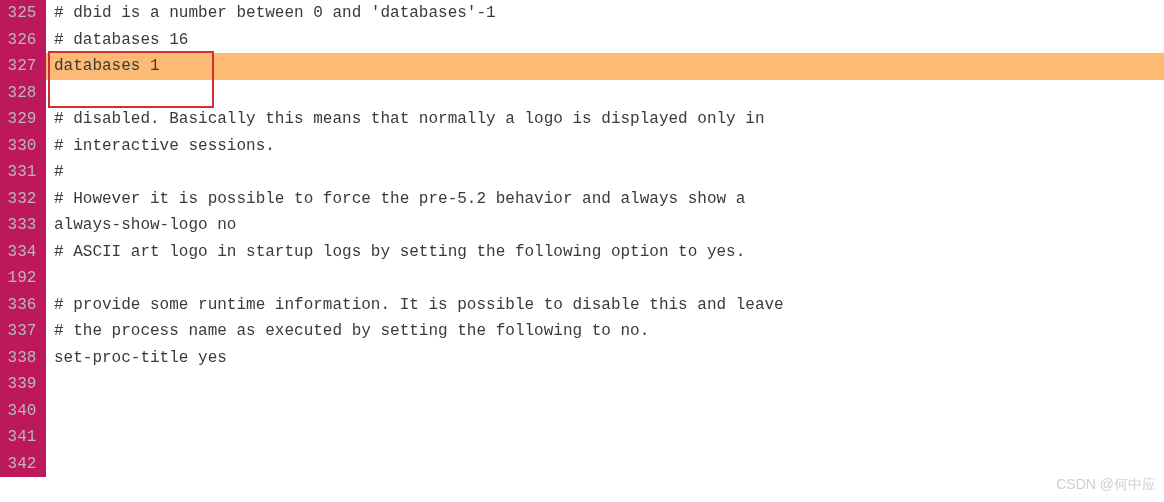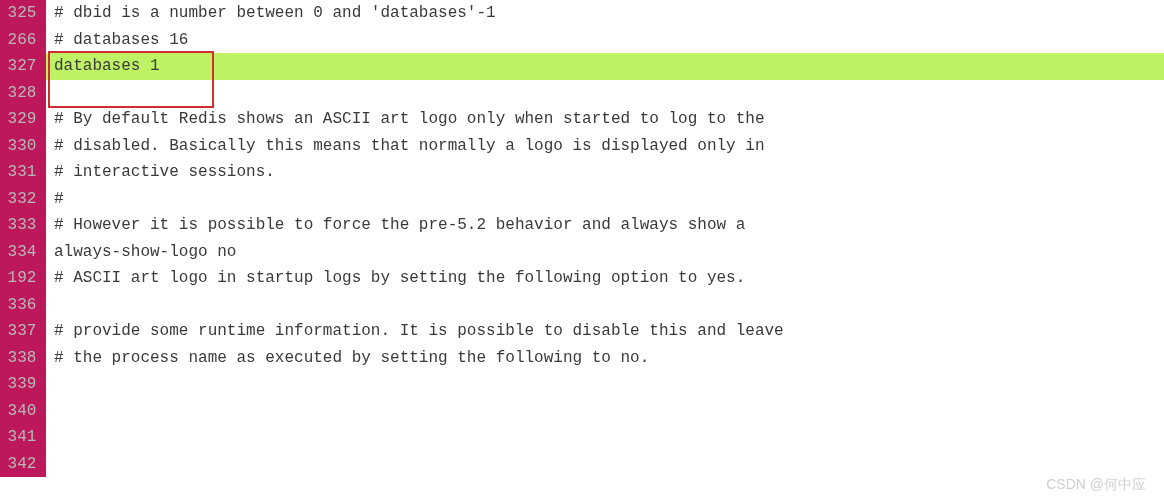--- a/index.html
+++ b/index.html
@@ -41,45 +41,45 @@
       position: relative;
     }
     .line {
       height: 26.5px;
       line-height: 26.5px;
       white-space: pre;
       padding-left: 8px;
       color: #3a3a3a;
     }
     .line.highlight {
-      background: #bef264;
+      background: #fdba74;
     }
     .highlight-box {
       position: absolute;
       border: 2px solid #d12f2f;
       pointer-events: none;
       z-index: 10;
     }
     .watermark {
       position: absolute;
       bottom: 6px;
-      right: 18px;
+      right: 8px;
       color: #cfcfcf;
       font-size: 14px;
       font-family: "Microsoft YaHei", sans-serif;
       pointer-events: none;
     }
   </style>
 </head>
 <body>
 
 <div class="editor">
   <div class="gutter" id="gutter">
       <span class="ln">325</span>
-      <span class="ln">266</span>
+      <span class="ln">326</span>
       <span class="ln">327</span>
       <span class="ln">328</span>
       <span class="ln">329</span>
       <span class="ln">330</span>
       <span class="ln">331</span>
       <span class="ln">332</span>
       <span class="ln">333</span>
       <span class="ln">334</span>
       <span class="ln">192</span>
       <span class="ln">336</span>
@@ -89,26 +89,26 @@
       <span class="ln">340</span>
       <span class="ln">341</span>
       <span class="ln">342</span>
     </div>
   <div class="code" id="code">
     <div class="highlight-box" id="redbox" style="top: 51px; height: 57px; left: 2px; width: 165.6px;"></div>
       <div class="line"># dbid is a number between 0 and 'databases'-1</div>
       <div class="line"># databases 16</div>
       <div class="line highlight">databases 1</div>
       <div class="line"></div>
-      <div class="line"># By default Redis shows an ASCII art logo only when started to log to the</div>
       <div class="line"># disabled. Basically this means that normally a logo is displayed only in</div>
       <div class="line"># interactive sessions.</div>
       <div class="line">#</div>
       <div class="line"># However it is possible to force the pre-5.2 behavior and always show a</div>
       <div class="line">always-show-logo no</div>
       <div class="line"># ASCII art logo in startup logs by setting the following option to yes.</div>
       <div class="line"></div>
       <div class="line"># provide some runtime information. It is possible to disable this and leave</div>
       <div class="line"># the process name as executed by setting the following to no.</div>
+      <div class="line">set-proc-title yes</div>
     </div>
 </div>
 
 <div class="watermark">CSDN @何中应</div>
 
 </body></html>

